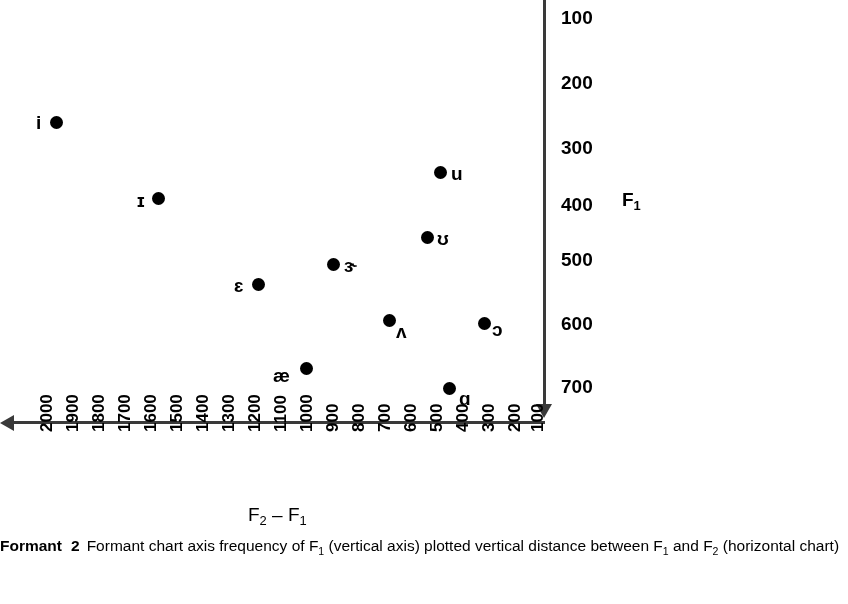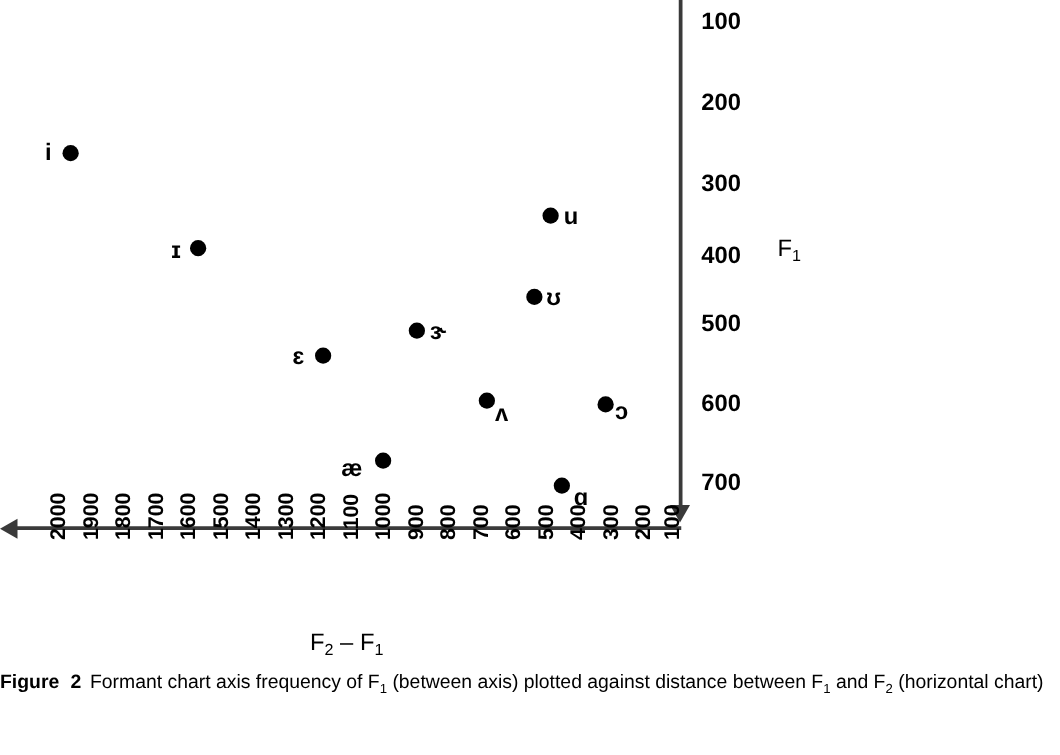--- a/index.html
+++ b/index.html
@@ -93,20 +93,21 @@
   }
 
   
   #f1-label {
     position: absolute;
     left: 622px;
     top: 190px;
     font-size: 19px;
     line-height: 1;
     white-space: nowrap;
+    font-weight: bold;
   }
   #f2f1-label {
     position: absolute;
     left: 248px;
     top: 505px;
     font-size: 19px;
     line-height: 1;
     white-space: nowrap;
   }
   sub {
@@ -222,16 +223,16 @@
 
     <div class="vowel-dot" style="left:300px; top:362px"></div>
     <div class="vowel-label" style="left:273px; top:366px">æ</div>
 
     <div class="vowel-dot" style="left:443px; top:382px"></div>
     <div class="vowel-label" style="left:459px; top:389px">ɑ</div>
 
   </div>
 
   <div id="caption">
-    <span class="figlabel"><span>Figure</span><span class="num">2</span></span><span>Formant chart axis frequency of F</span><sub>1</sub><span> (between axis) plotted against distance between F</span><sub>1</sub><span> and F</span><sub>2</sub><span> (horizontal chart)</span>
+    <span class="figlabel"><span>Formant</span><span class="num">2</span></span><span>Formant chart axis frequency of F</span><sub>1</sub><span> (vertical axis) plotted vertical distance between F</span><sub>1</sub><span> and F</span><sub>2</sub><span> (horizontal chart)</span>
   </div>
 
 </div>
 
 </body></html>

